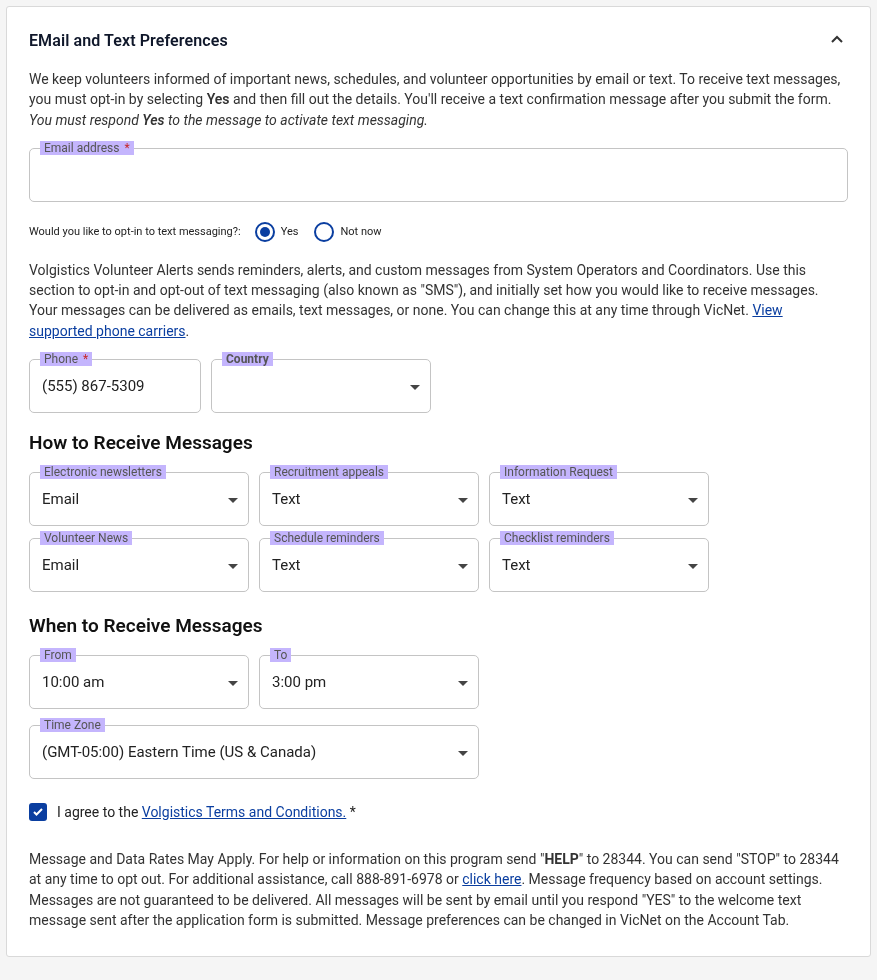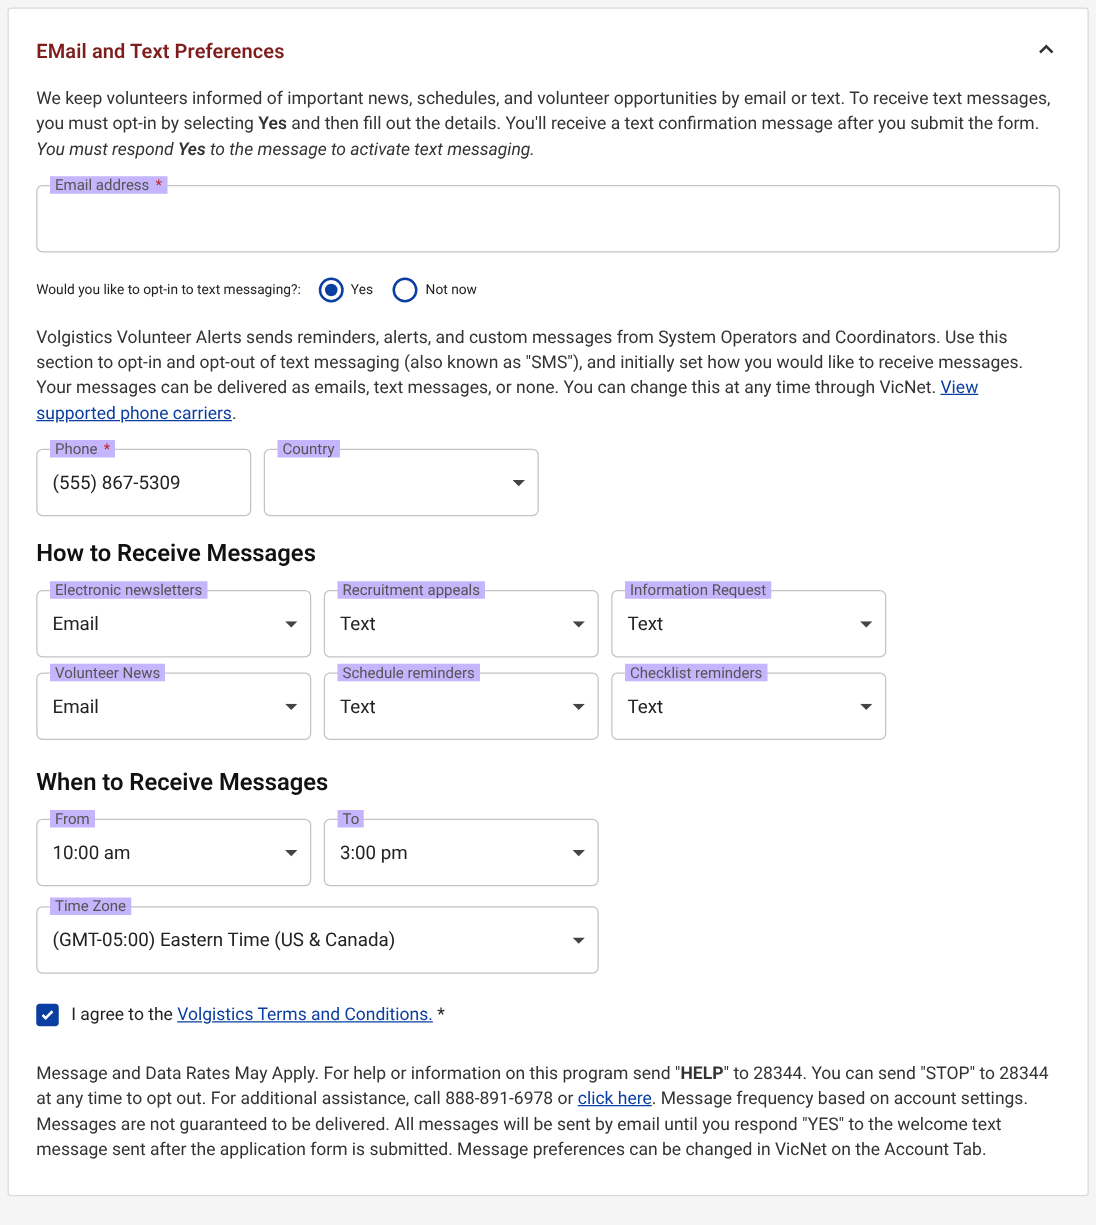--- a/index.html
+++ b/index.html
@@ -24,21 +24,21 @@
   .section-header {
     display: flex;
     align-items: center;
     justify-content: space-between;
     margin-bottom: 18px;
     cursor: pointer;
   }
   .section-title {
     font-size: 16px;
     font-weight: 600;
-    color: #7f1d1d;
+    color: #0f172a;
     letter-spacing: 0.1px;
   }
   .chevron {
     width: 22px;
     height: 22px;
     display: flex;
     align-items: center;
     justify-content: center;
   }
   .intro-text {
@@ -80,21 +80,21 @@
   .mat-caret {
     position: absolute;
     right: 10px;
     top: 50%;
     transform: translateY(-50%);
     pointer-events: none;
   }
   .row { display: flex; gap: 10px; margin-bottom: 18px; }
   .email-row { margin-bottom: 20px; }
   .phone { width: 172px; }
-  .country { width: 220px; }
+  .country { width: 220px; font-weight: bold; }
   .opt-row {
     display: flex;
     align-items: center;
     gap: 10px;
     margin-bottom: 18px;
     margin-top: 4px;
     font-size: 11px;
     color: #222;
   }
   .opt-label { margin-right: 4px; }

